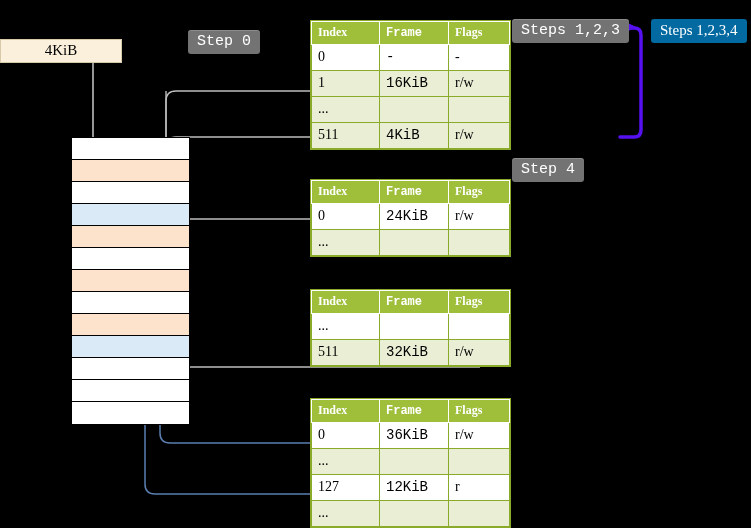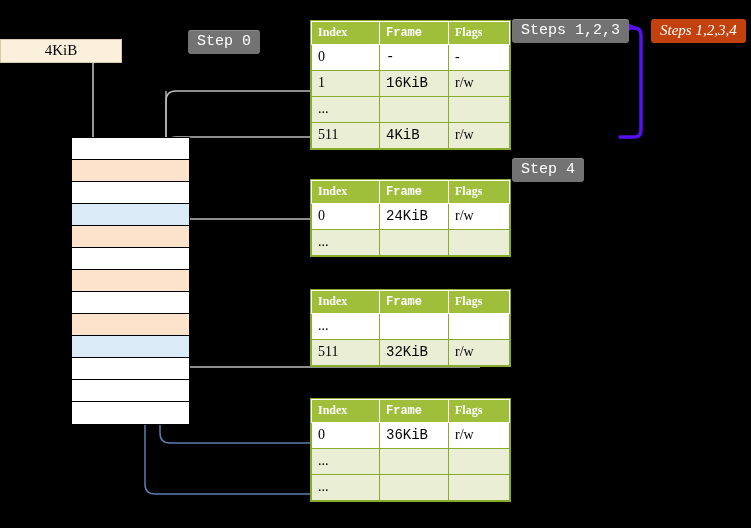--- a/index.html
+++ b/index.html
@@ -40,22 +40,21 @@
     padding: 4px 9px 5px 9px;
     border-radius: 3px;
     white-space: nowrap;
   }
   .badge-red {
     background: #737373;
     box-shadow: inset 0 1px 0 rgba(255,255,255,0.18);
     font-family: Liberation Mono, monospace;
   }
   .badge-blue {
-    background: #c2410c;
-    font-style: italic;
+    background: #0369a1;
   }
 
   
   .kib-box {
     position: absolute;
     background: #fbf0dc;
     border: 1px solid #d8c9a8;
     color: #000000;
     font-size: 15px;
     text-align: center;
@@ -286,20 +285,25 @@
           <tr class="plain">
             <td class="col-index">0</td>
             <td class="col-frame">36KiB</td>
             <td class="col-flags">r/w</td>
           </tr>
           <tr class="alt">
             <td class="col-index">...</td>
             <td class="col-frame"></td>
             <td class="col-flags"></td>
           </tr>
+          <tr class="plain">
+            <td class="col-index">127</td>
+            <td class="col-frame">12KiB</td>
+            <td class="col-flags">r</td>
+          </tr>
           <tr class="alt">
             <td class="col-index">...</td>
             <td class="col-frame"></td>
             <td class="col-flags"></td>
           </tr>
         </tbody>
       </table>
     </div>
 
 </div>

